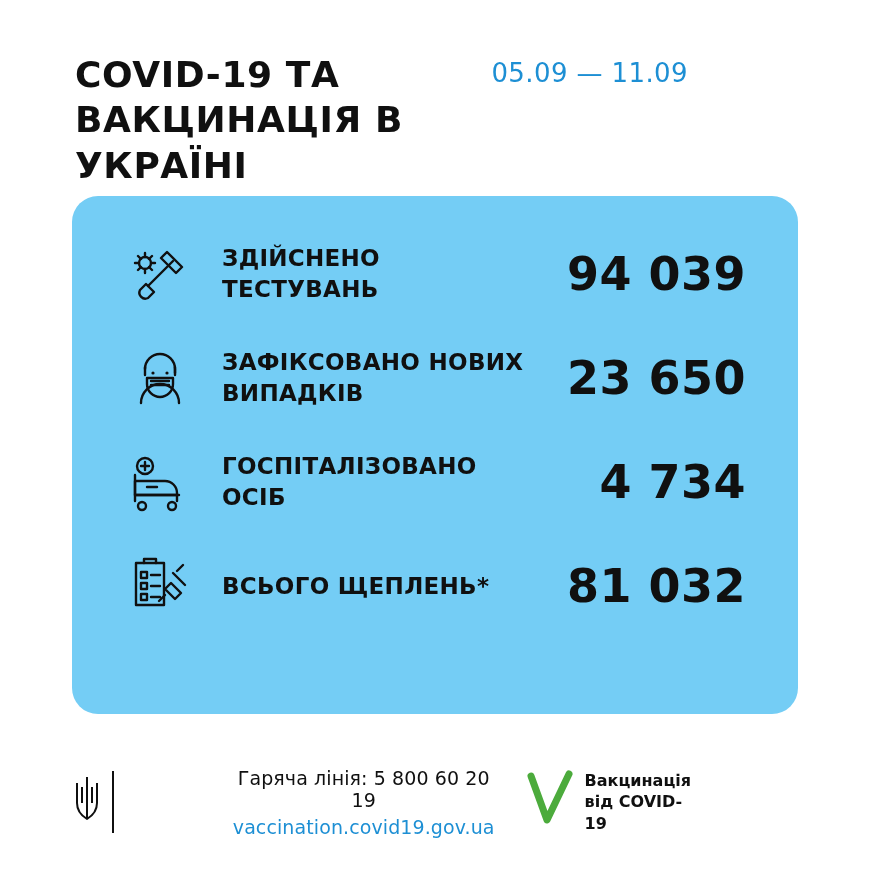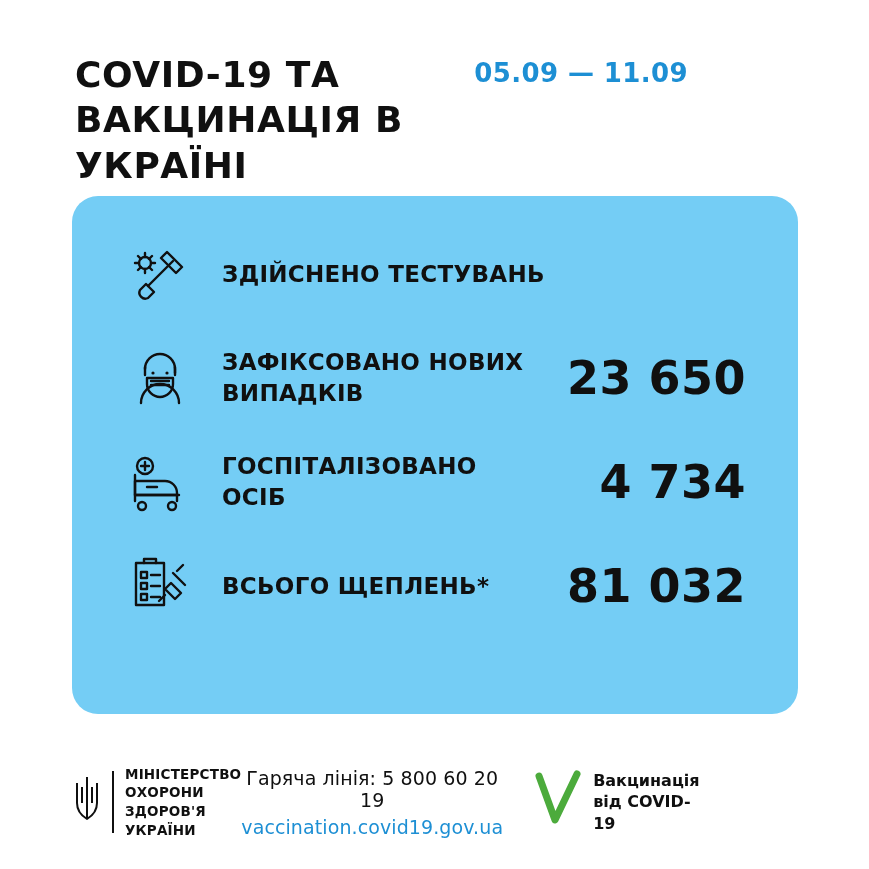--- a/index.html
+++ b/index.html
@@ -32,21 +32,21 @@
     font-weight: 700;
     font-size: 36px;
     line-height: 1.26;
     letter-spacing: 0.6px;
     color: #101010;
     text-transform: uppercase;
     max-width: 520px;
   }
   .date-range {
     font-family: "DejaVu Sans", sans-serif;
-    font-weight: 700;
+    font-weight: 400;
     font-size: 26px;
     letter-spacing: 0.4px;
     color: #1d8fd4;
     white-space: nowrap;
     padding-top: 6px;
   }
 
   
   .card {
     position: absolute;
@@ -197,20 +197,21 @@
         <div class="row-icon">
           <svg width="66" height="66" viewBox="0 0 66 66" fill="none" stroke="#101010" stroke-width="2.4" stroke-linecap="round" stroke-linejoin="round">
             <path d="M21 45 L46 20"></path>
             <path d="M40 11 L55 26 L49 32 L34 17 Z"></path>
             <path d="M19 43 L13 49 a6 6 0 0 0 8 8 l6 -6 Z"></path>
             <circle cx="18" cy="22" r="6"></circle>
             <path d="M18 12 v4 M18 28 v4 M8 22 h4 M24 22 h4 M11 15 l3 3 M22 26 l3 3 M25 15 l-3 3 M14 26 l-3 3"></path>
           </svg>
         </div>
         <div class="row-label">ЗДІЙСНЕНО ТЕСТУВАНЬ</div>
+        <div class="row-value">94 039</div>
       </div>
 
       <div class="row">
         <div class="row-icon">
           <svg width="66" height="66" viewBox="0 0 66 66" fill="none" stroke="#101010" stroke-width="2.4" stroke-linecap="round" stroke-linejoin="round">
             <path d="M18 24 a15 15 0 0 1 30 0 v4"></path>
             <path d="M18 22 v8 M48 22 v8"></path>
             <circle cx="26" cy="28" r="1.6" fill="#101010" stroke="none"></circle>
             <circle cx="40" cy="28" r="1.6" fill="#101010" stroke="none"></circle>
             <path d="M20 33 h26 v6 a13 13 0 0 1 -26 0 Z"></path>
@@ -262,26 +263,20 @@
 
   <div class="footer">
 
     <div class="moz">
       <svg class="moz-emblem" viewBox="0 0 30 58" fill="none" stroke="#101010" stroke-width="2" stroke-linejoin="round">
         <path d="M15 4 L15 46"></path>
         <path d="M5 10 L5 30 Q5 40 15 46 Q25 40 25 30 L25 10"></path>
         <path d="M10 14 L10 30 M20 14 L20 30"></path>
       </svg>
       <div class="moz-divider"></div>
-      <div class="moz-text">
-        <div>МІНІСТЕРСТВО</div>
-        <div>ОХОРОНИ</div>
-        <div>ЗДОРОВ'Я</div>
-        <div>УКРАЇНИ</div>
-      </div>
     </div>
 
     <div class="contact">
       <div class="hotline">Гаряча лінія: 5 800 60 20 19</div>
       <a class="site" href="#">vaccination.covid19.gov.ua</a>
     </div>
 
     <div class="vacc-badge">
       <svg class="vacc-mark" viewBox="0 0 50 58" fill="none">
         <path d="M6 6 L22 50 L44 4" stroke="#4cab3c" stroke-width="7" stroke-linecap="round" stroke-linejoin="round"></path>

